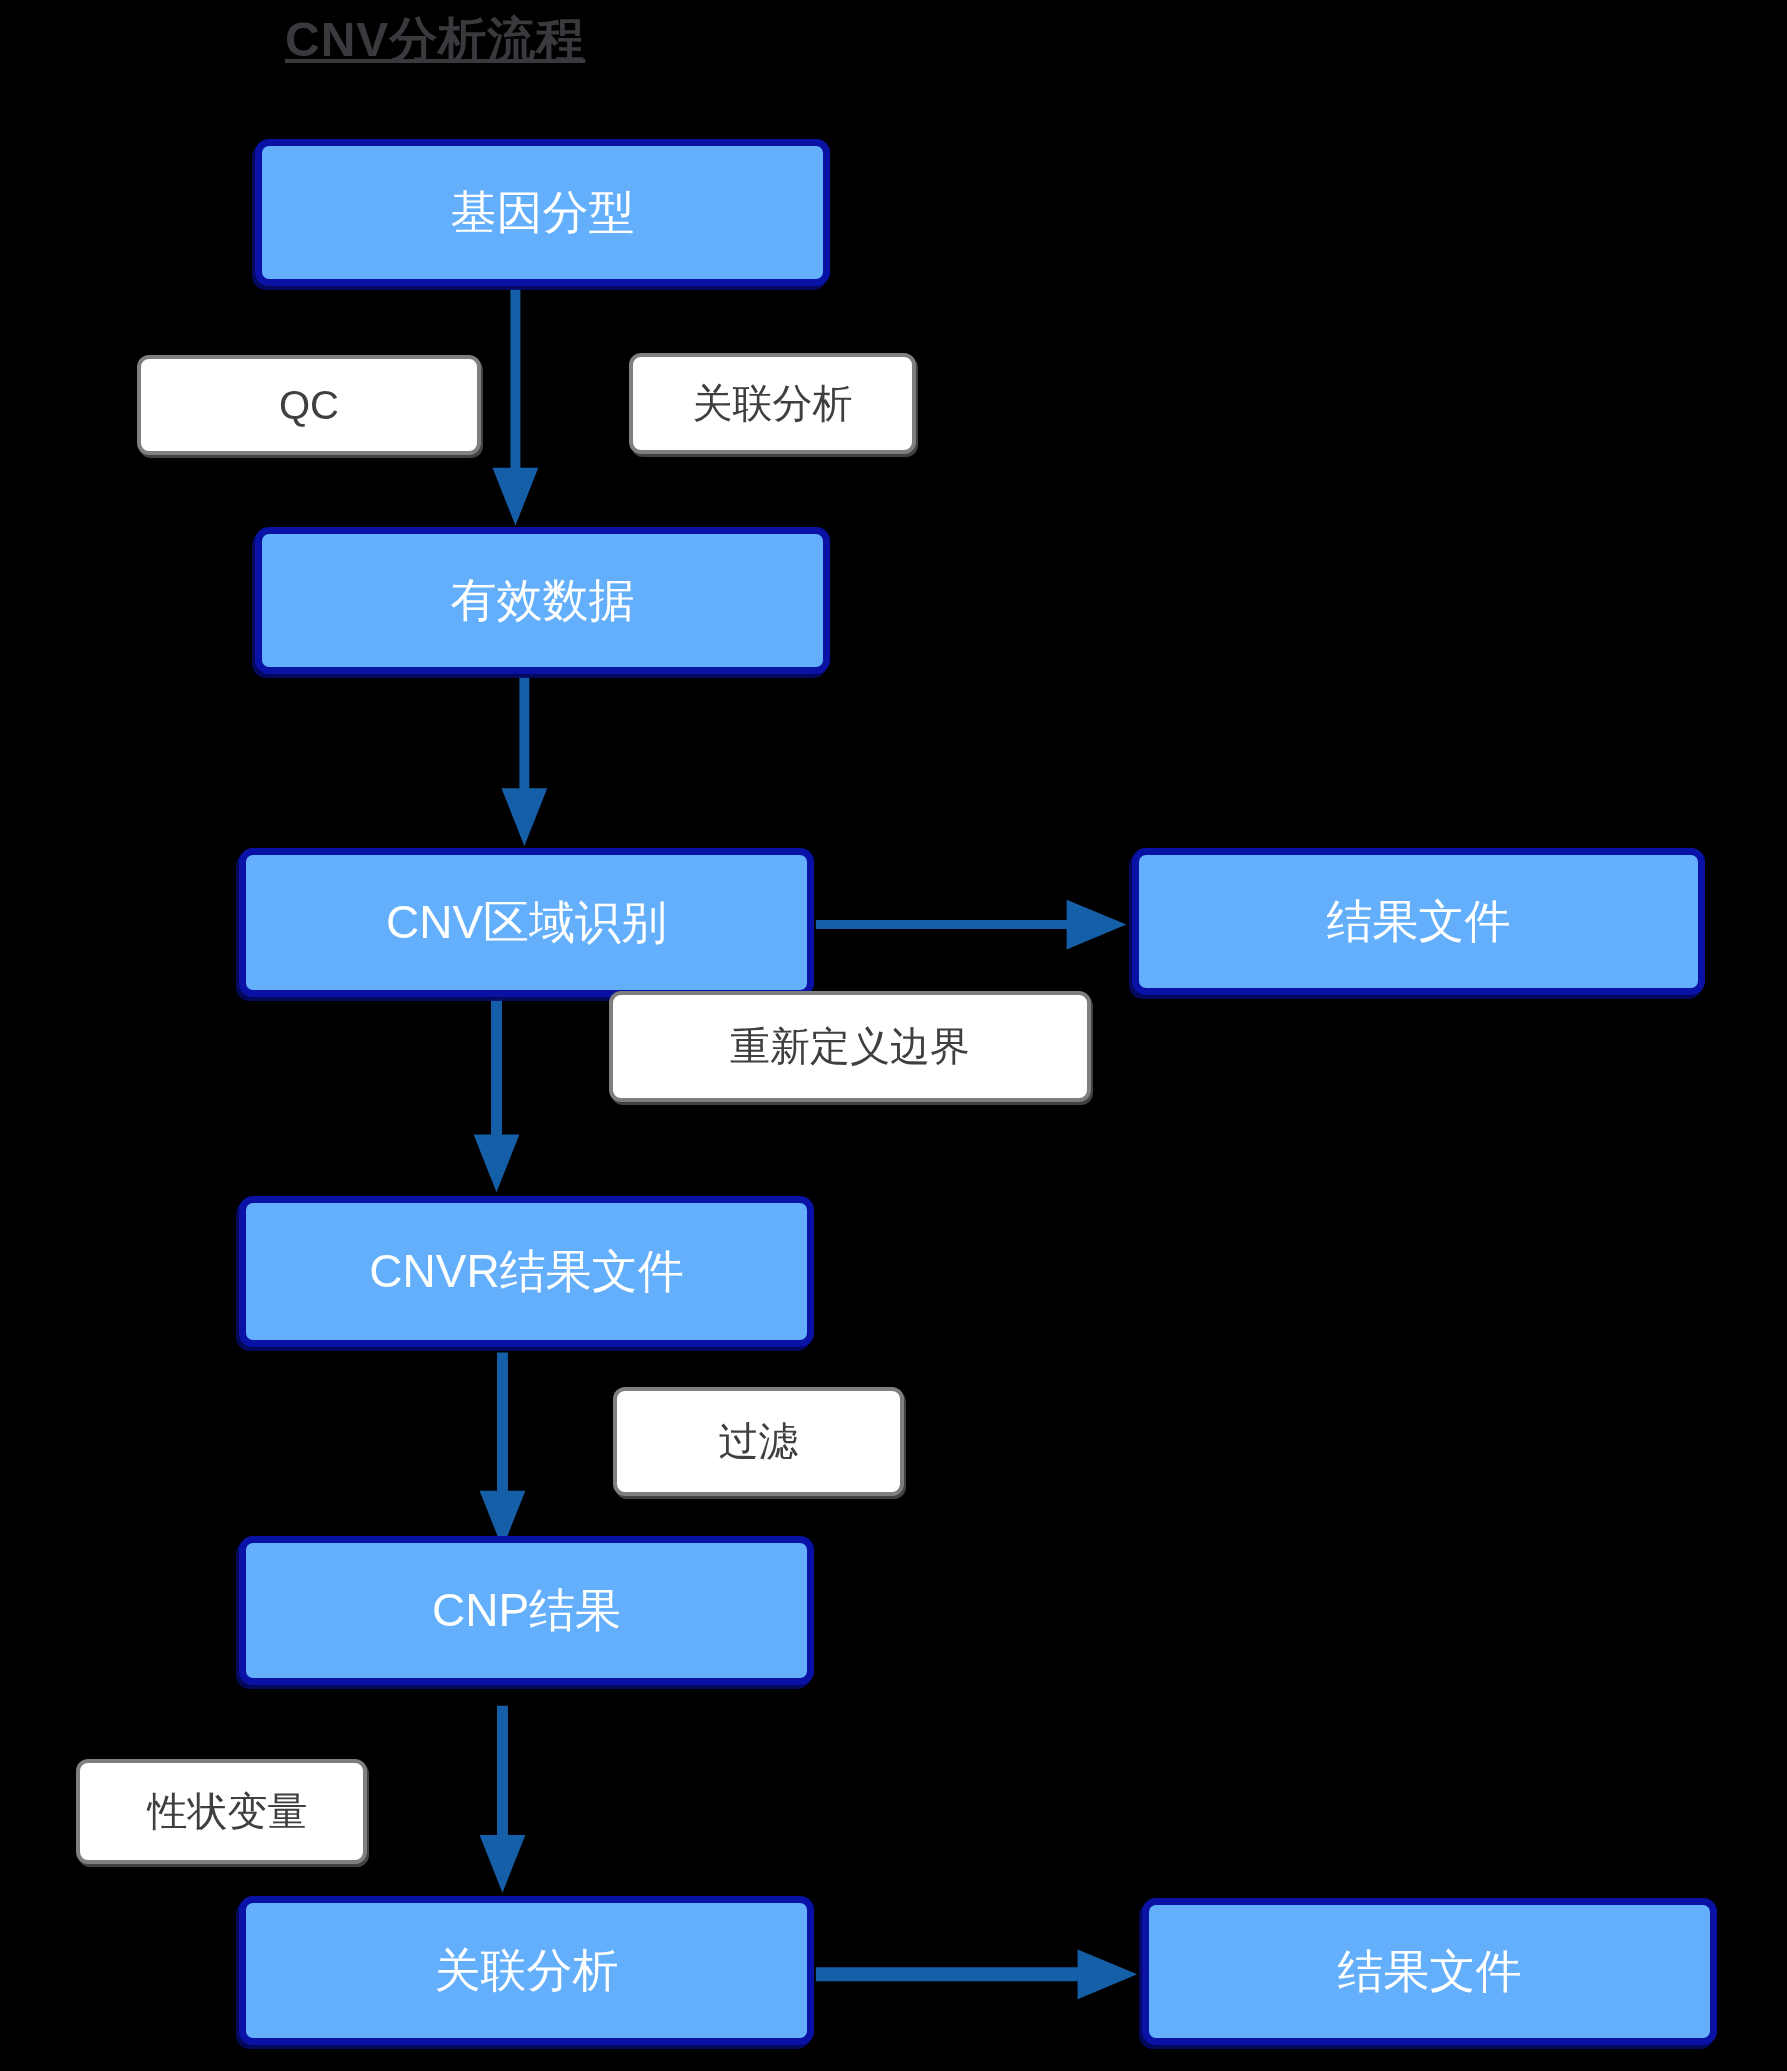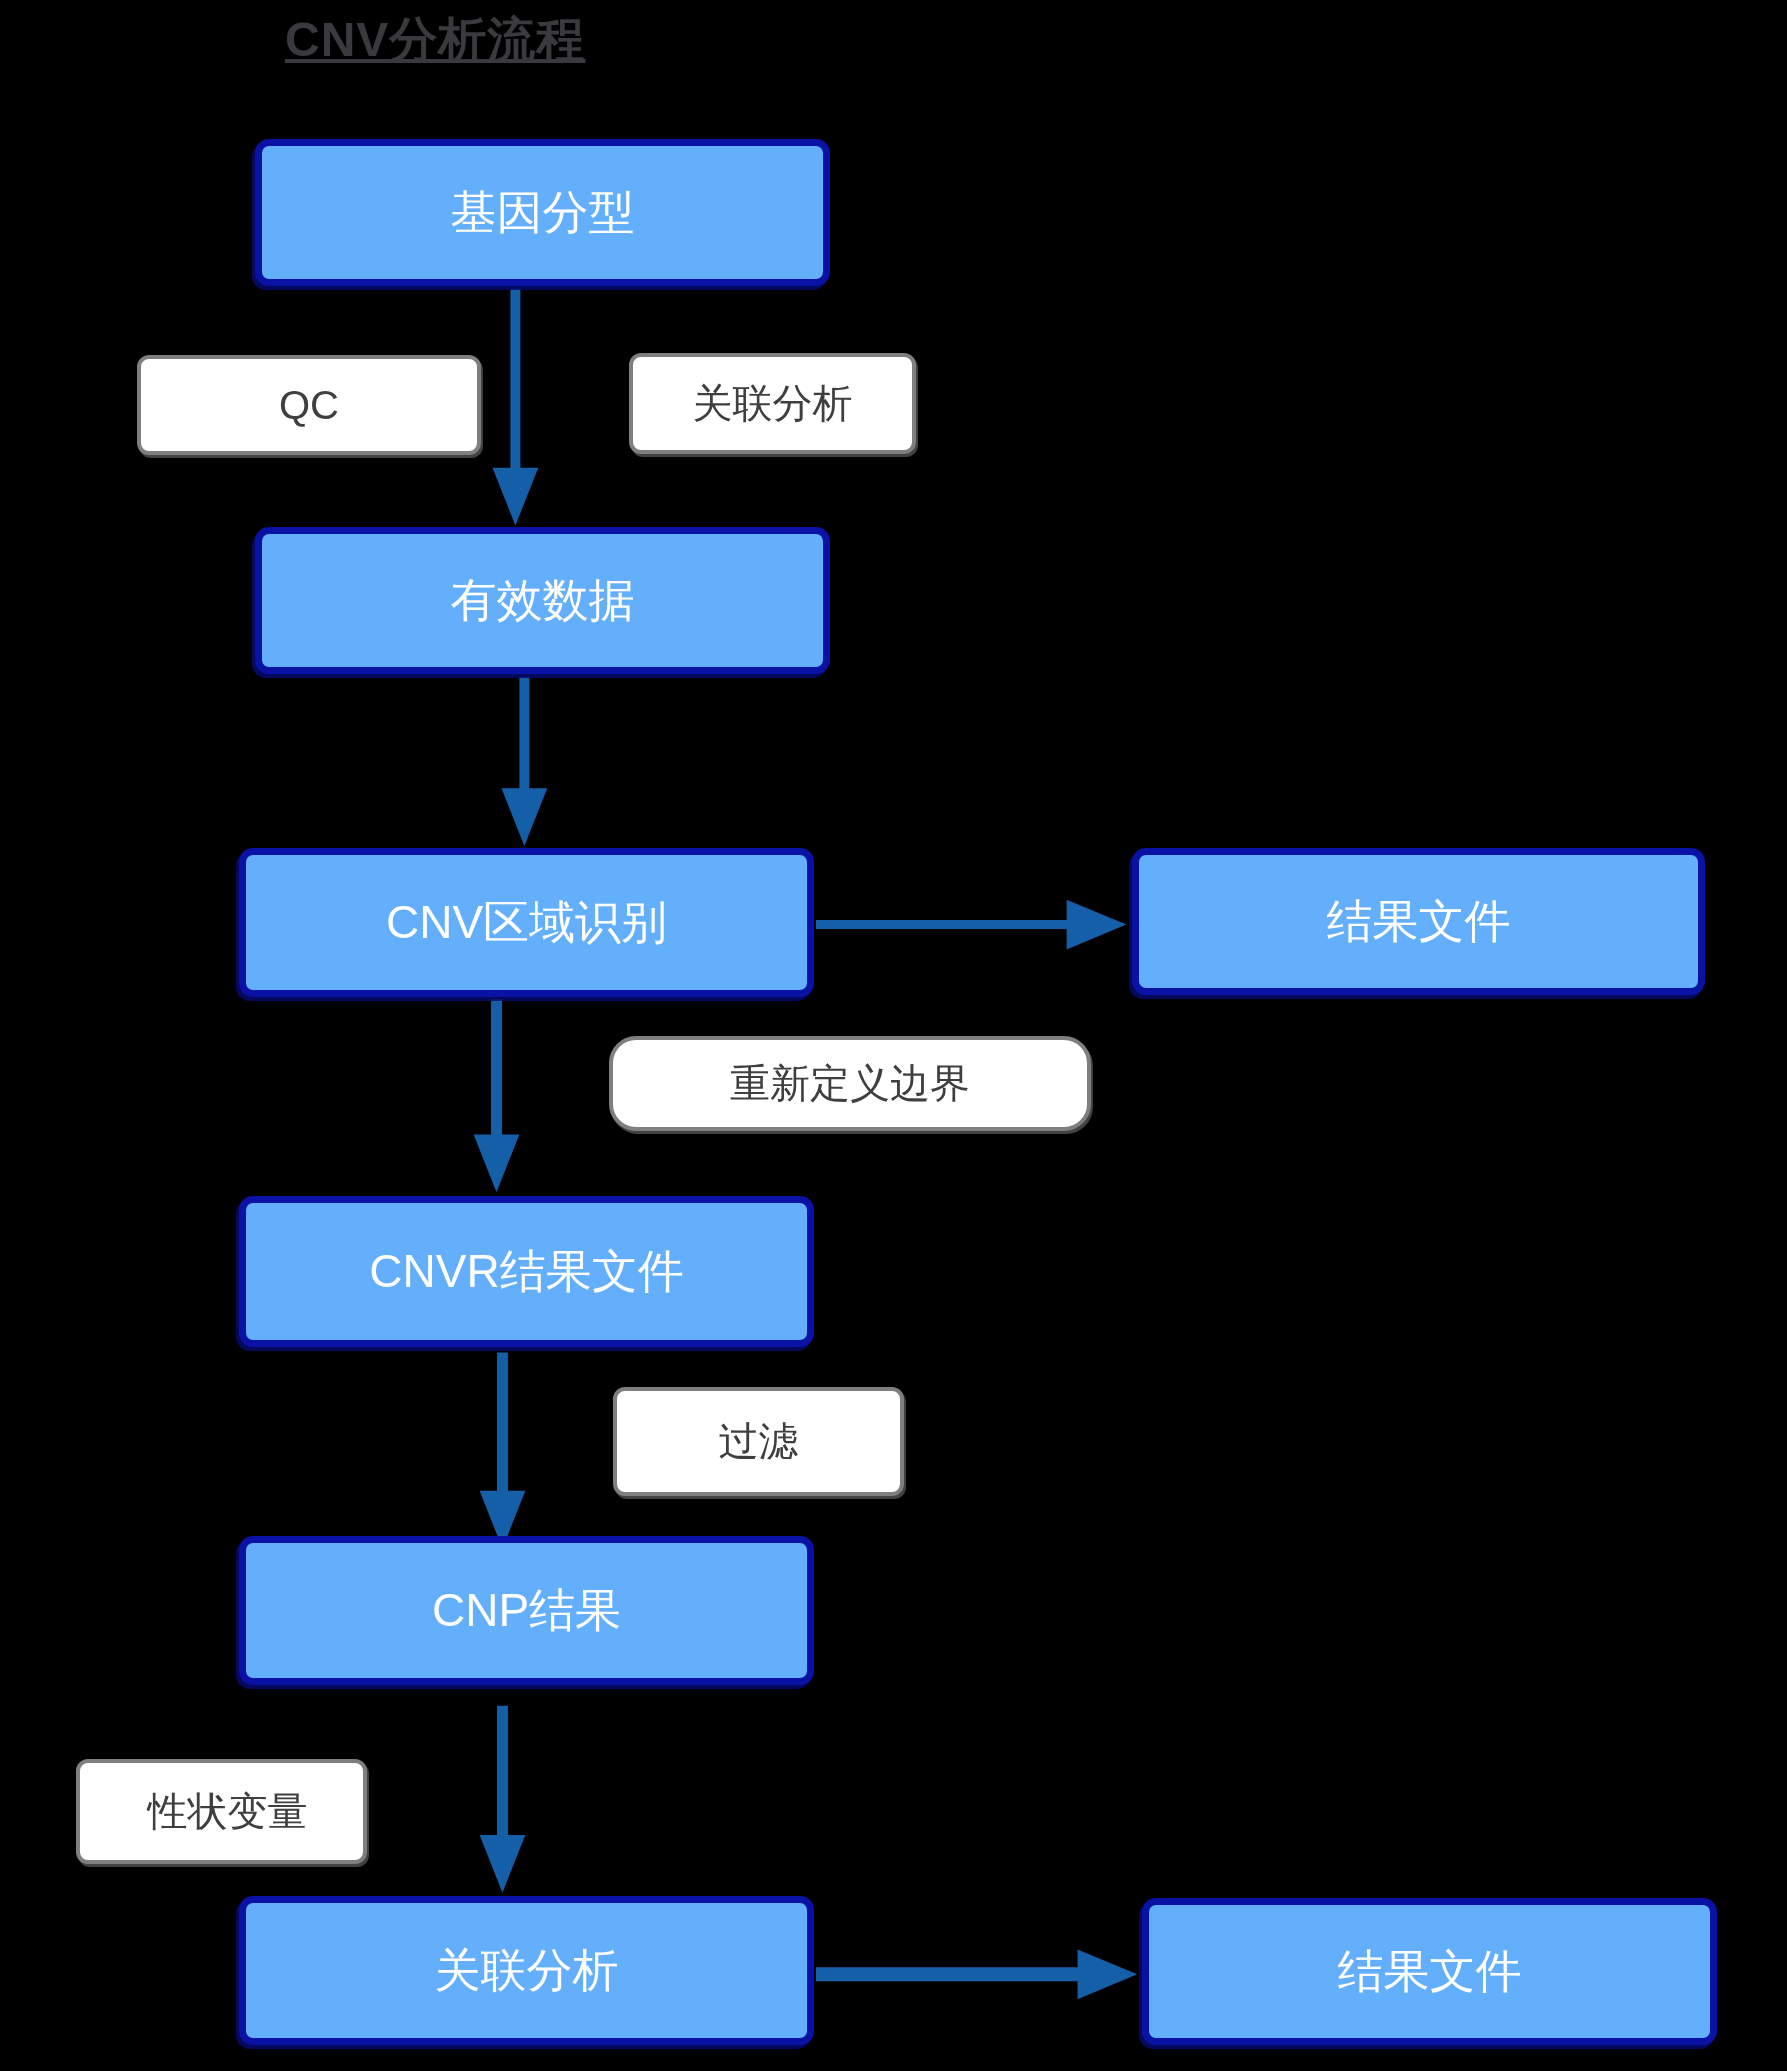--- a/index.html
+++ b/index.html
@@ -60,21 +60,21 @@
   .n-valid      {left:255px; top:527px;  width:575px; height:147px;}
   .n-cnvregion  {left:239px; top:848px;  width:575px; height:149px;}
   .n-resultmid  {left:1132px;top:848px;  width:573px; height:147px;}
   .n-cnvr       {left:239px; top:1196px; width:575px; height:151px;}
   .n-cnp        {left:239px; top:1517px; width:575px; height:149px;margin-top:19px;}
   .n-assoc      {left:239px; top:1896px; width:575px; height:149px;text-align:right;}
   .n-resultbot  {left:1142px;top:1898px; width:575px; height:147px;}
 
   .l-qc        {left:137px; top:355px;  width:344px; height:100px;}
   .l-geno      {left:629px; top:353px;  width:287px; height:101px;}
-  .l-redefine  {left:609px; top:1036px; width:482px; height:95px;border-radius:27px;}
+  .l-redefine  {left:609px; top:991px; width:482px; height:111px;}
   .l-filter    {left:613px; top:1387px; width:291px; height:109px;}
   .l-trait     {left:76px;  top:1759px; width:291px; height:105px;padding-left:12px;}
 </style>
 </head>
 <body>
 
 <div class="canvas">
 
   <div class="diagram-title">CNV分析流程</div>
 

